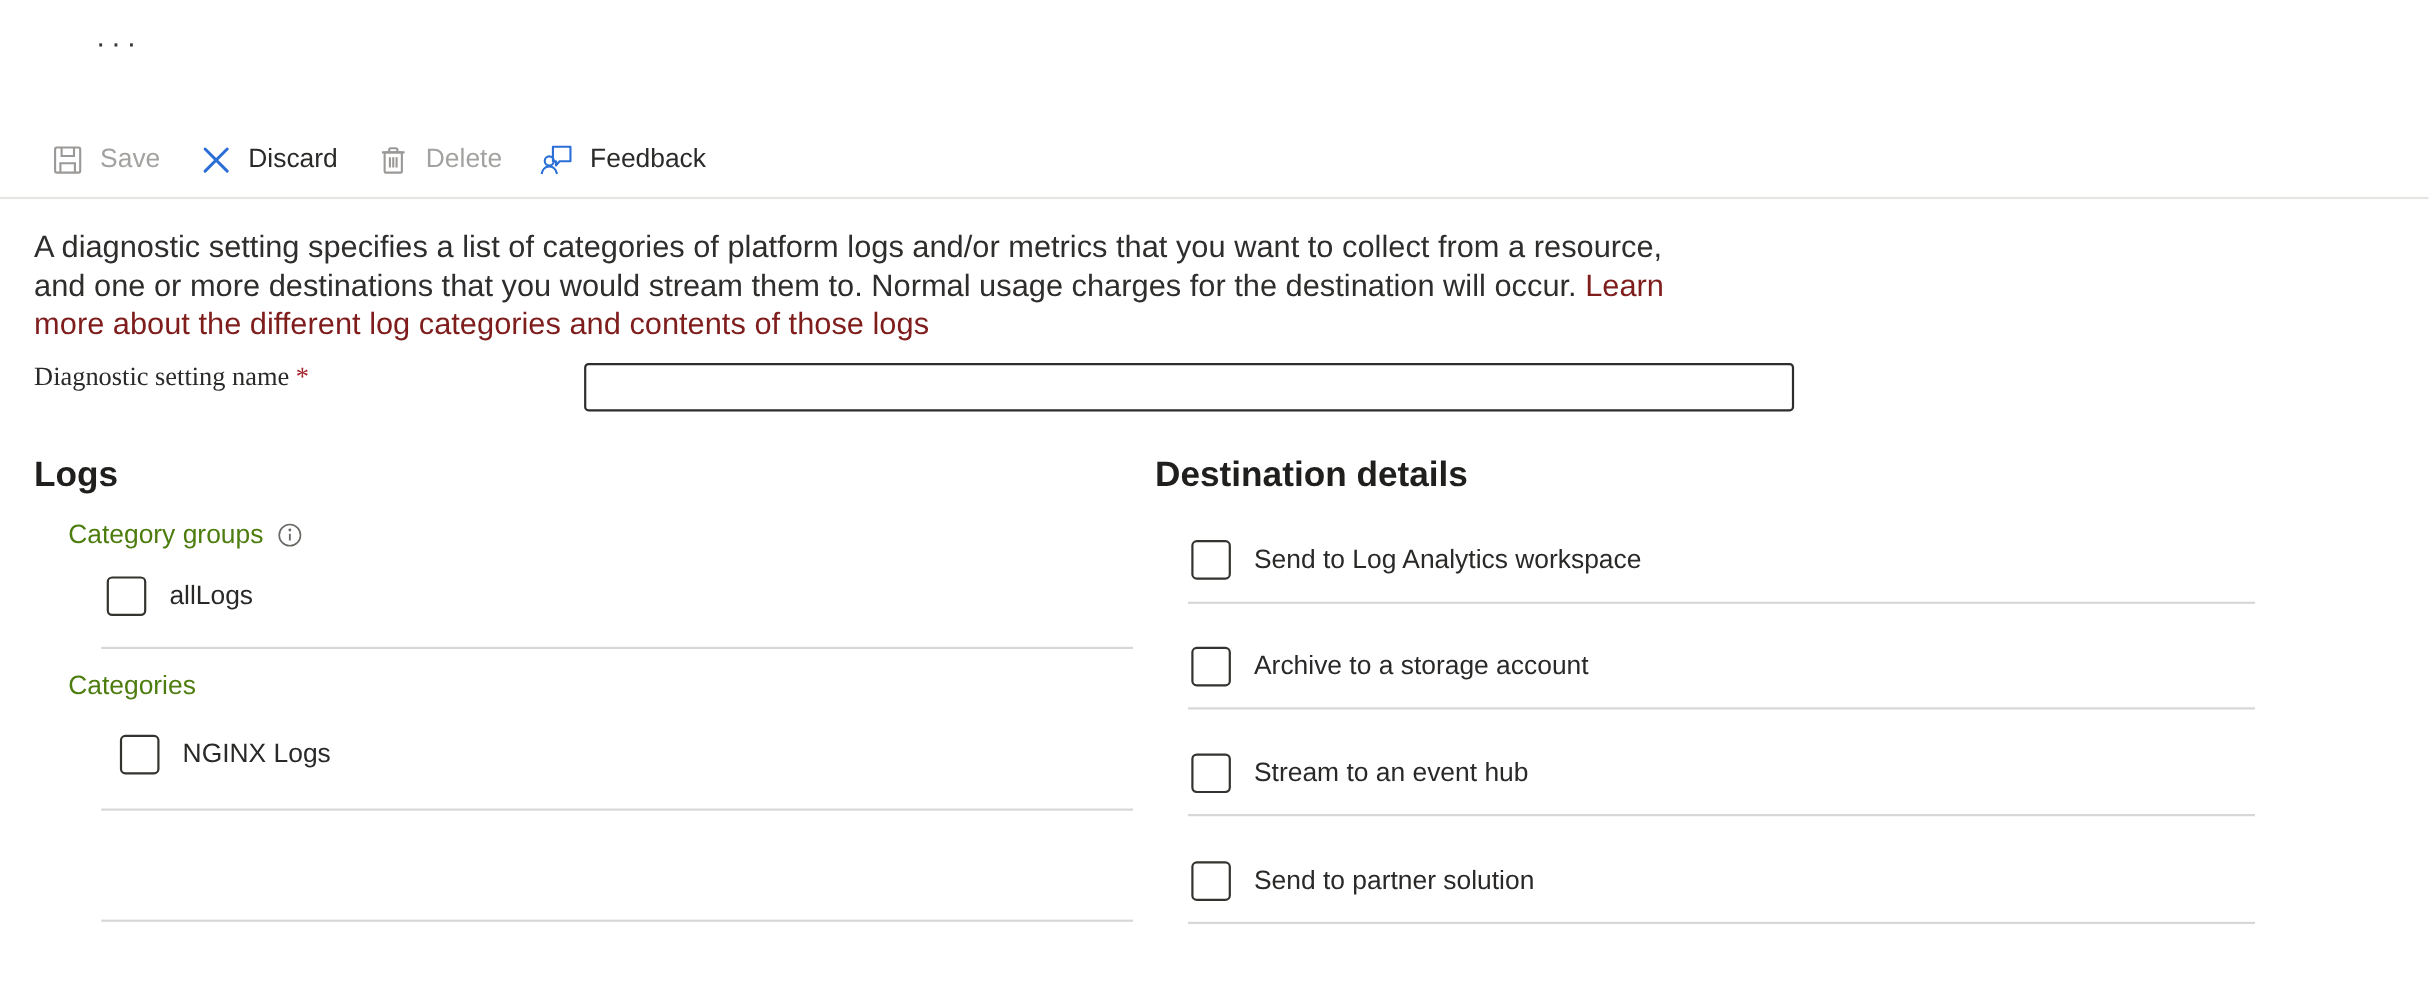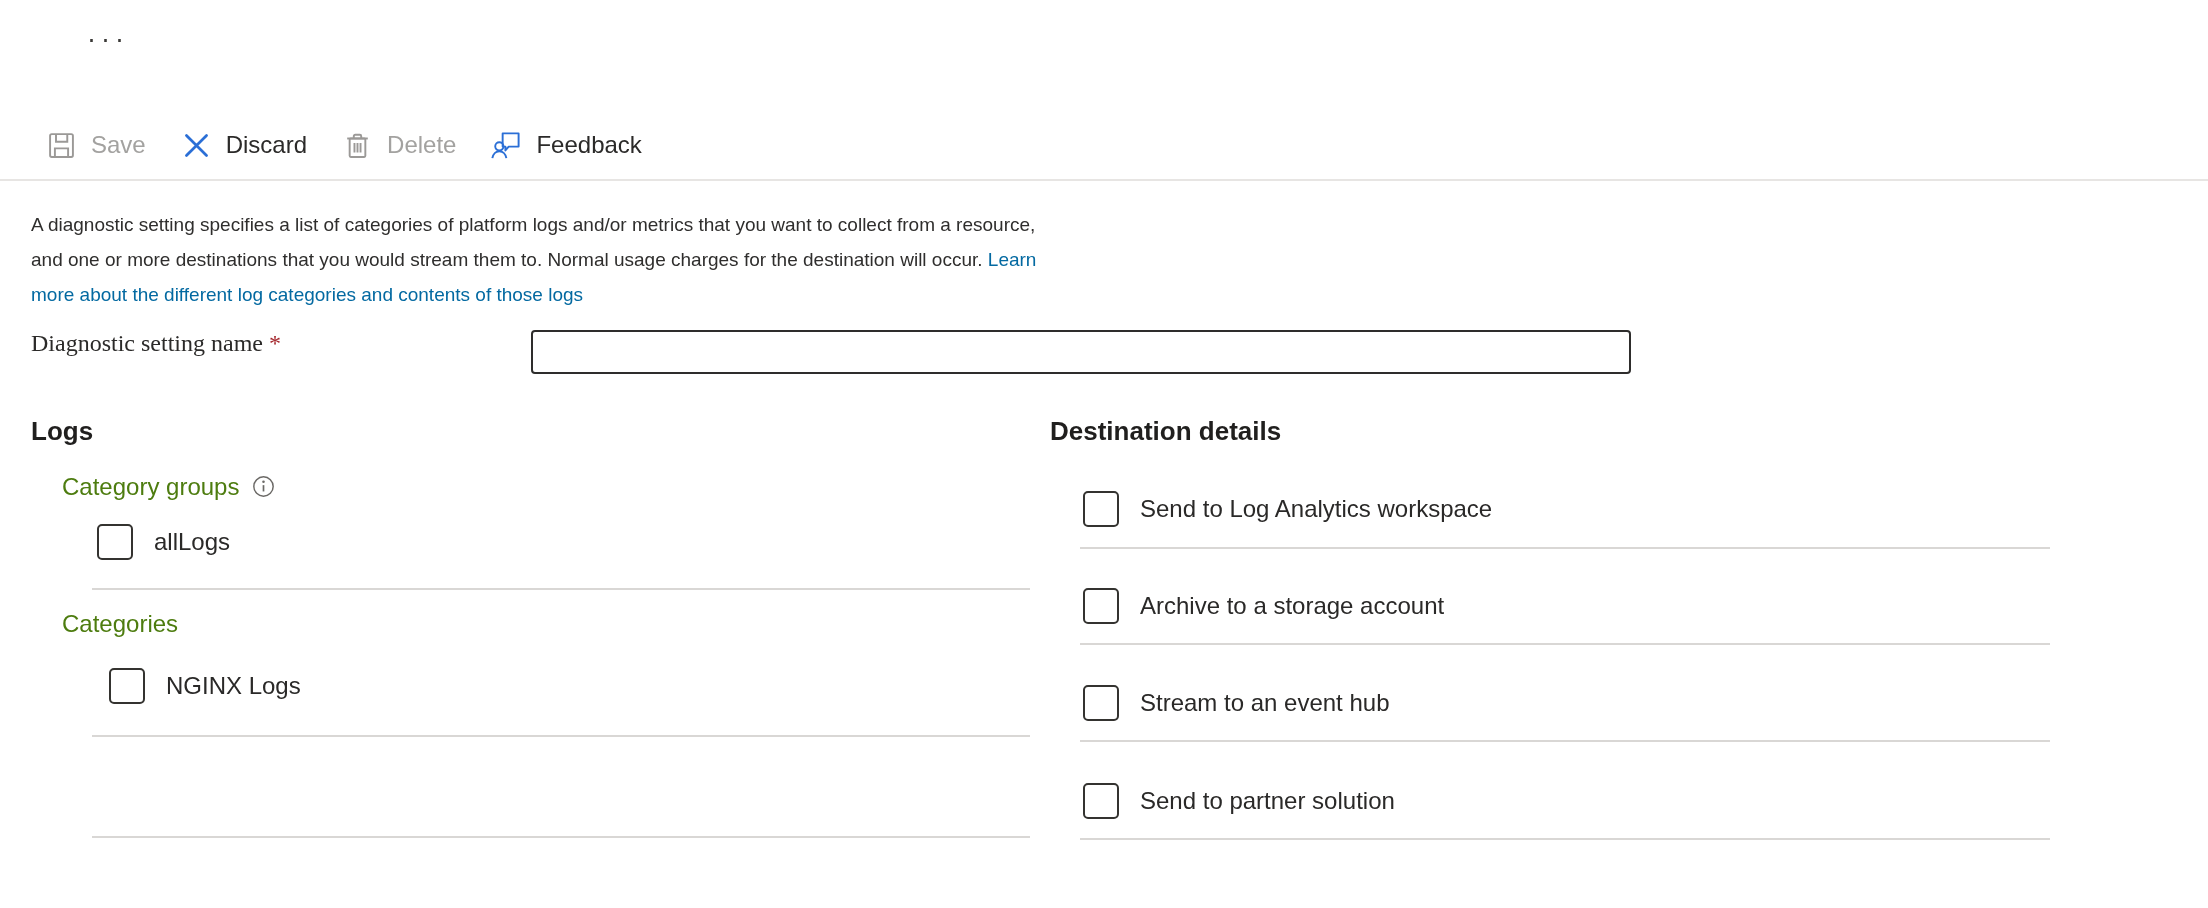--- a/index.html
+++ b/index.html
@@ -45,24 +45,24 @@
   .tb-btn.disabled .tb-label { color: #a3a2a0; }
 
   .toolbar-divider {
     margin-top: 8px; height: 2px; width: 100%;
     background: #e7e5e3; border: none;
   }
 
   
   .desc {
     margin: 26px 0 0 31px;
-    font-size: 19px; line-height: 35px; color: #2f2e2d;
+    font-size: 28px; line-height: 35px; color: #2f2e2d;
   }
   .desc a {
-    color: #0369a1; text-decoration: none; cursor: pointer;
+    color: #7f1d1d; text-decoration: none; cursor: pointer;
   }
 
   
   .form-row {
     display: flex; align-items: flex-start;
     margin: 18px 0 0 31px; height: 44px; font-family: Liberation Serif, serif;
   }
   .form-label { width: 500px; font-size: 24px; color: #2b2a29; }
   .required { color: #a4262c; margin-left: 6px; }
   .name-input {
@@ -70,21 +70,21 @@
     border: 2.5px solid #2e2d2c; border-radius: 4px;
     background: #fff; font-size: 24px; padding: 0 14px;
     font-family: inherit; outline: none;
   }
 
   
   .columns { position: relative; margin-top: 38px; height: 483px; width: 2208px; }
   .abs { position: absolute; }
 
   .section-heading {
-    font-size: 26px; font-weight: 700; color: #201f1e; line-height: 34px;
+    font-size: 32px; font-weight: 700; color: #201f1e; line-height: 34px;
   }
   .sub-label { font-size: 24px; color: #4d7c0f; line-height: 33px; }
 
   .group-label-row { display: flex; align-items: center; gap: 11px; }
   .info-icon { width: 27px; height: 27px; display: block; cursor: pointer; }
 
   .cbx-row { display: flex; align-items: center; gap: 21px; cursor: pointer; }
   .cbx {
     width: 36px; height: 36px; box-sizing: border-box;
     border: 2.5px solid #343330; border-radius: 5px;

